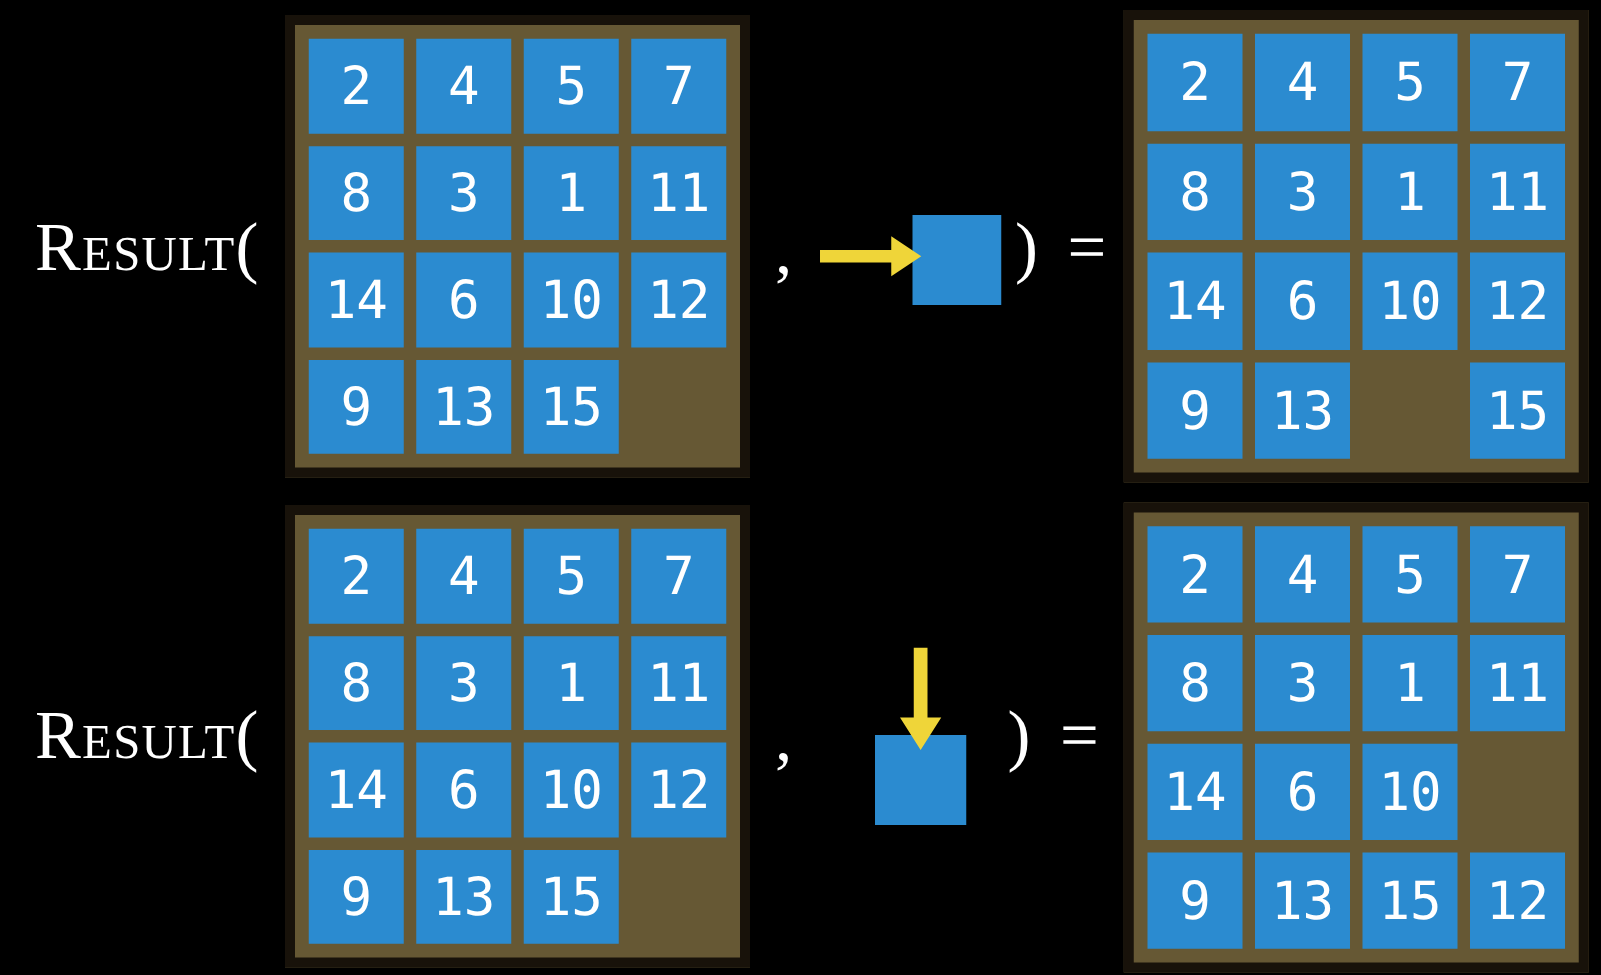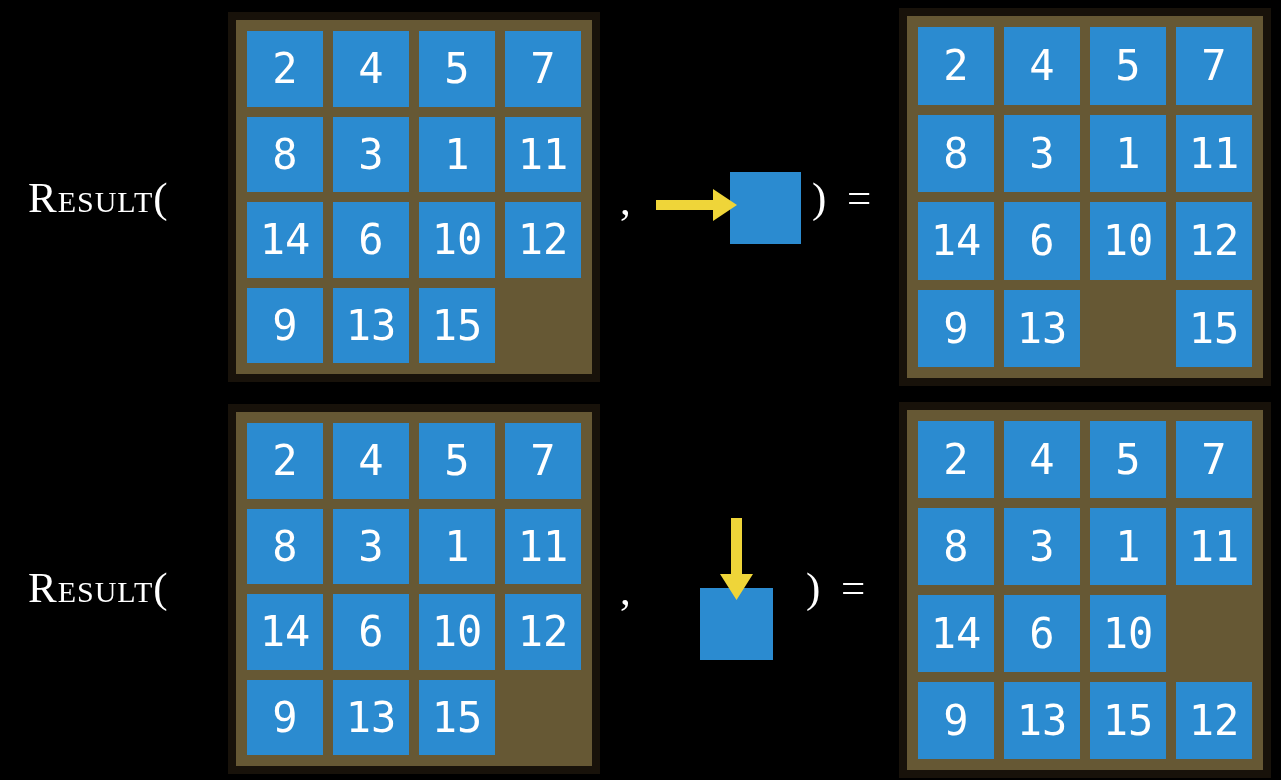--- a/index.html
+++ b/index.html
@@ -19,21 +19,21 @@
     overflow:hidden;
     font-family:"Liberation Serif", serif;
   }
   .row{position:absolute;left:0;width:1281px;height:390px;}
   .row1{top:0;}
   .row2{top:390px;}
 
   .formula-text{
     position:absolute;
     color:var(--c-formula_text);
-    font-size:43px;
+    font-size:55px;
     line-height:64px;
     font-variant:small-caps;
     letter-spacing:1px;
     white-space:pre;
   }
   .func-label{left:28px;top:166px;}
   .comma{left:620px;top:168px;}
   .close{top:166px;word-spacing:8px;}
   .close-1{left:812px;}
   .close-2{left:806px;}

